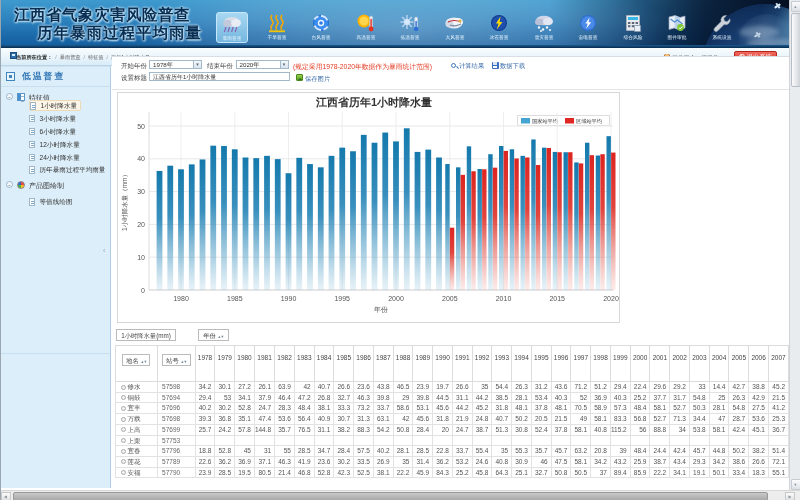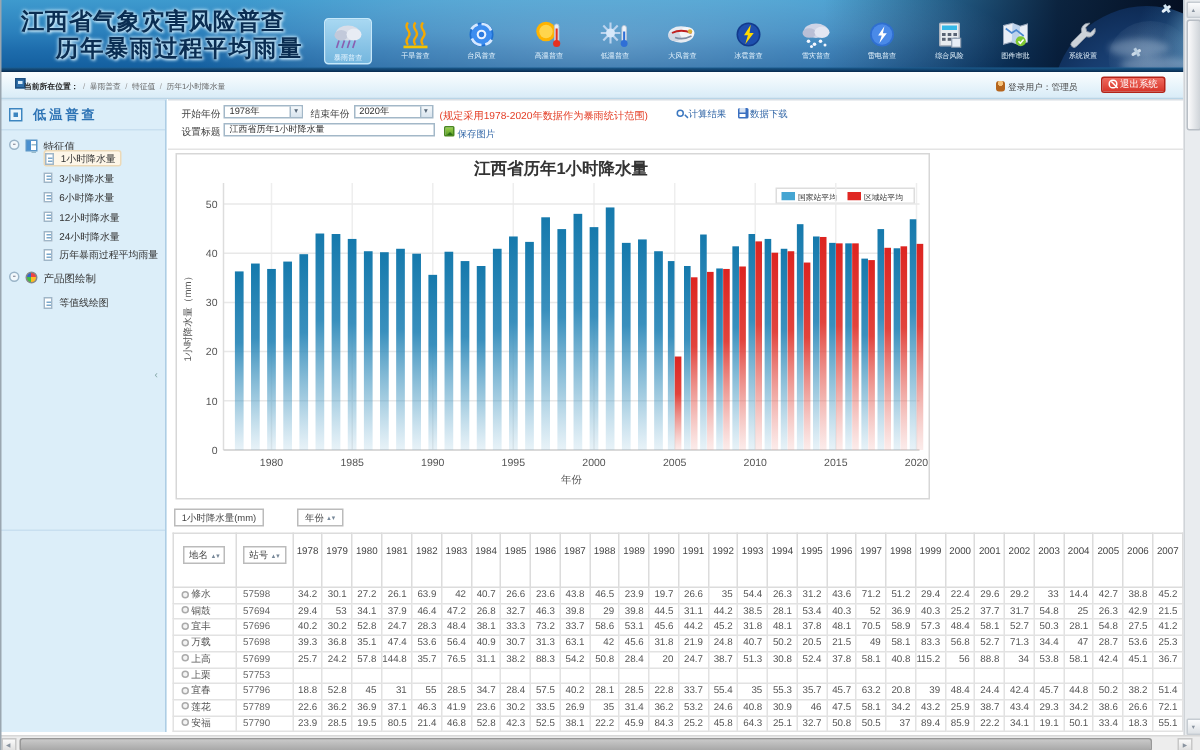--- a/index.html
+++ b/index.html
@@ -56,21 +56,21 @@
 .cicon { position:absolute; left:17px; top:1px; width:8px; height:8px; border-radius:50%;
   background:conic-gradient(#e44 0 25%, #fb2 25% 50%, #4b4 50% 75%, #36c 75% 100%); border:1px solid #888; }
 .ntext { position:absolute; left:29px; top:1px; }
 .titem { position:absolute; left:28.5px; height:11px; font-size:6.6px; color:#333; white-space:nowrap; padding:1px 3px 0 11px; }
 .titem .doc { position:absolute; left:0px; top:1px; width:6px; height:7.5px; background:#fff; border:1px solid #9fb6c8; }
 .titem .doc::after { content:""; position:absolute; left:1px; top:1.5px; width:3.5px; height:1px; background:#7aa8cc; box-shadow:0 2px 0 #7aa8cc; }
 .titem.hl { background:#fdf6e8; border:1px solid #ecd9b8; border-radius:2px; }
 #sideline { position:absolute; left:0; top:286px; width:110px; height:1px; background:#c8dff0; }
 #collapser { position:absolute; left:103px; top:172px; width:7px; height:24px; color:#8aa; font-size:7px; line-height:24px; }
 
-#main { position:absolute; left:112px; top:66px; width:677px; height:422px; background:#fff; border-top:1px solid #d8dee4; overflow:hidden; }
+#main { position:absolute; left:112px; top:56px; width:677px; height:422px; background:#fff; border-top:1px solid #d8dee4; overflow:hidden; }
 #toolbar { position:absolute; left:0; top:0; width:677px; height:33px; border-bottom:1px solid #e4e4e4; }
 .tlab { position:absolute; font-size:6.5px; color:#444; }
 .tsel { position:absolute; height:9px; background:#fff; border:1px solid #a3b8c8; font-size:6.2px; color:#333; line-height:8.5px; padding-left:3px; }
 .tsel .arr { position:absolute; right:0px; top:0px; width:8px; height:7.5px; background:linear-gradient(180deg,#f4f8fb,#d8e4ee); border-left:1px solid #a3b8c8; color:#567; font-size:5px; text-align:center; line-height:7.5px; }
 .redtxt { position:absolute; left:181px; top:5px; font-size:6.8px; color:#e43d25; }
 .blink { position:absolute; top:5px; font-size:6.3px; color:#3468a8; }
 .mag { position:absolute; width:5px; height:5px; border:1.2px solid #3c78c0; border-radius:50%; }
 .mag::after { content:""; position:absolute; left:3.5px; top:3.5px; width:3px; height:1.2px; background:#3c78c0; transform:rotate(45deg); }
 .disk { position:absolute; width:6.5px; height:6.5px; background:#3a6fc0; border-radius:1px; }
 .disk::after { content:""; position:absolute; left:1.2px; top:0; width:4px; height:2.5px; background:#d8e4f4; }

